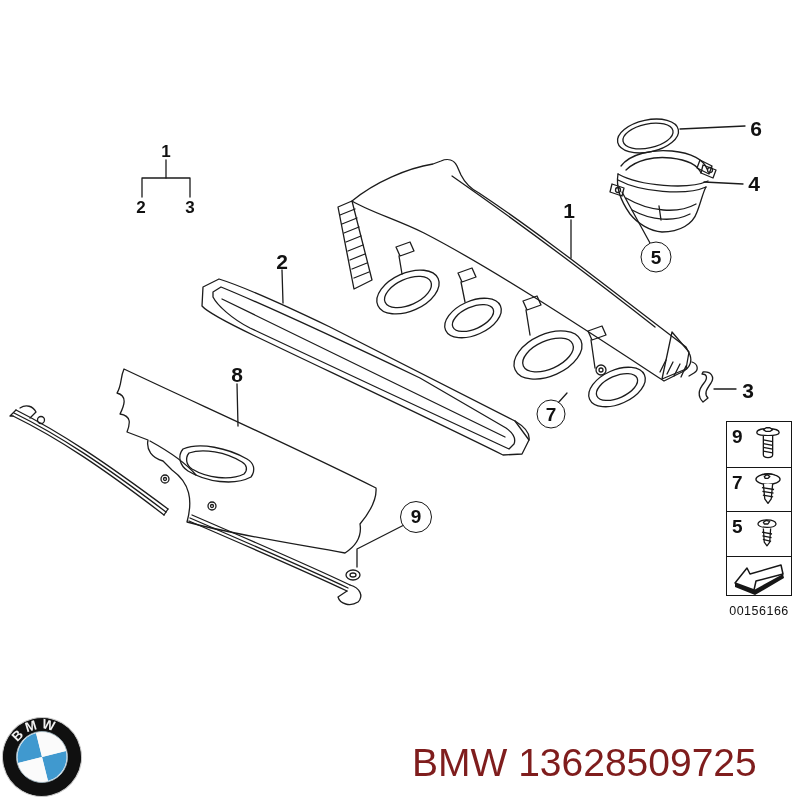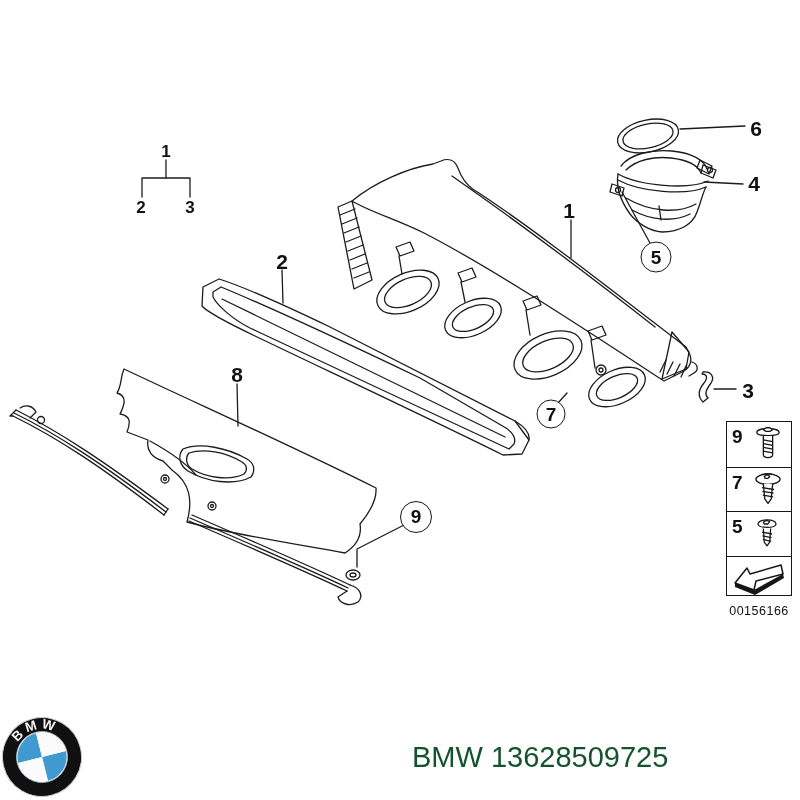--- a/index.html
+++ b/index.html
@@ -17,21 +17,21 @@
   .legend{position:absolute;left:726px;top:421px;width:66px;border:1.3px solid #161616;
           box-sizing:border-box;background:#fff;}
   .legend-row{display:flex;align-items:flex-start;padding:2px 1px 0 5px;border-bottom:1.3px solid #161616;}
   .legend-row.r1{height:43px;}
   .legend-row.r2{height:41px;}
   .legend-row.r3{height:42px;}
   .legend-row.arrow{height:38px;border-bottom:none;align-items:center;justify-content:center;padding:0;}
   .legend-num{font-weight:bold;font-size:19px;width:15px;padding-top:2px;}
   .legend-code{position:absolute;left:718px;top:592px;width:82px;text-align:center;
                font-size:12.5px;letter-spacing:.5px;margin-top:12px;}
-  .footer-caption{position:absolute;left:412px;top:741px;font-size:29px;color:#14532d;
+  .footer-caption{position:absolute;left:412px;top:741px;font-size:39px;color:#7f1d1d;
                   white-space:nowrap;}
   .logo-wrap{position:absolute;left:1px;top:716px;width:82px;height:82px;}
 </style>
 </head>
 <body>
 
 <div class="canvas">
 
   <svg class="art" width="800" height="800" viewBox="0 0 800 800">
 

